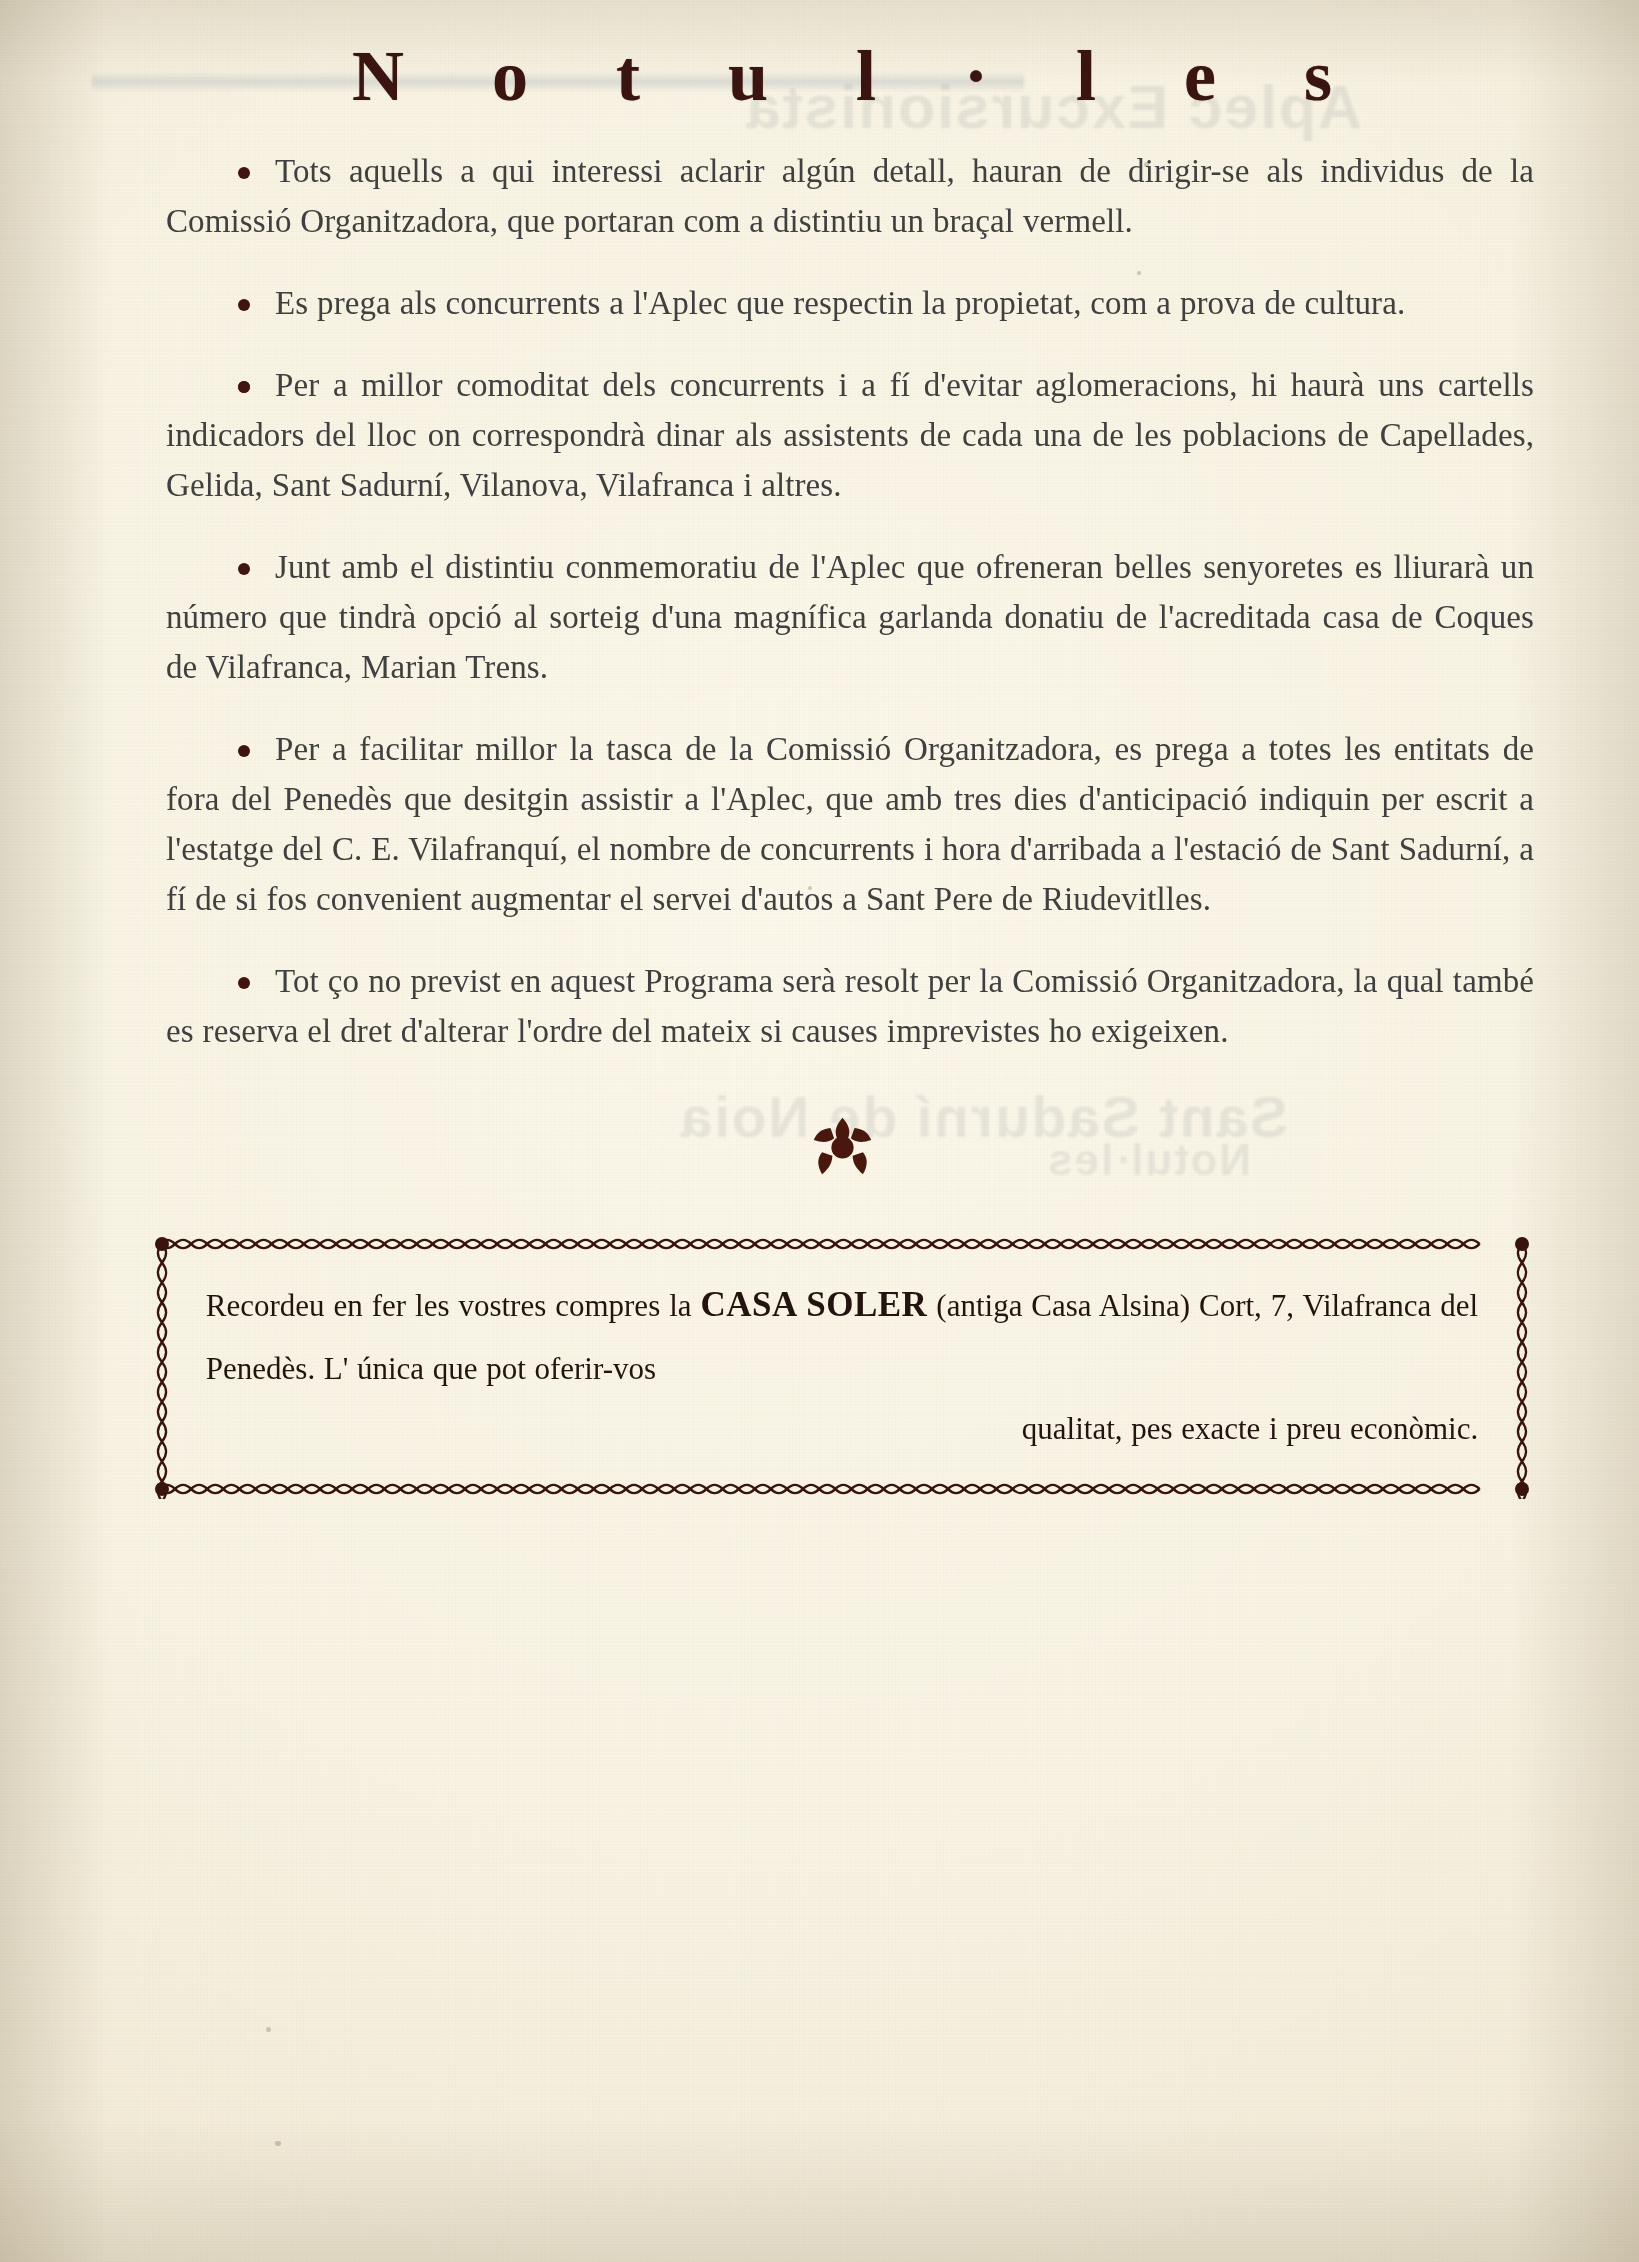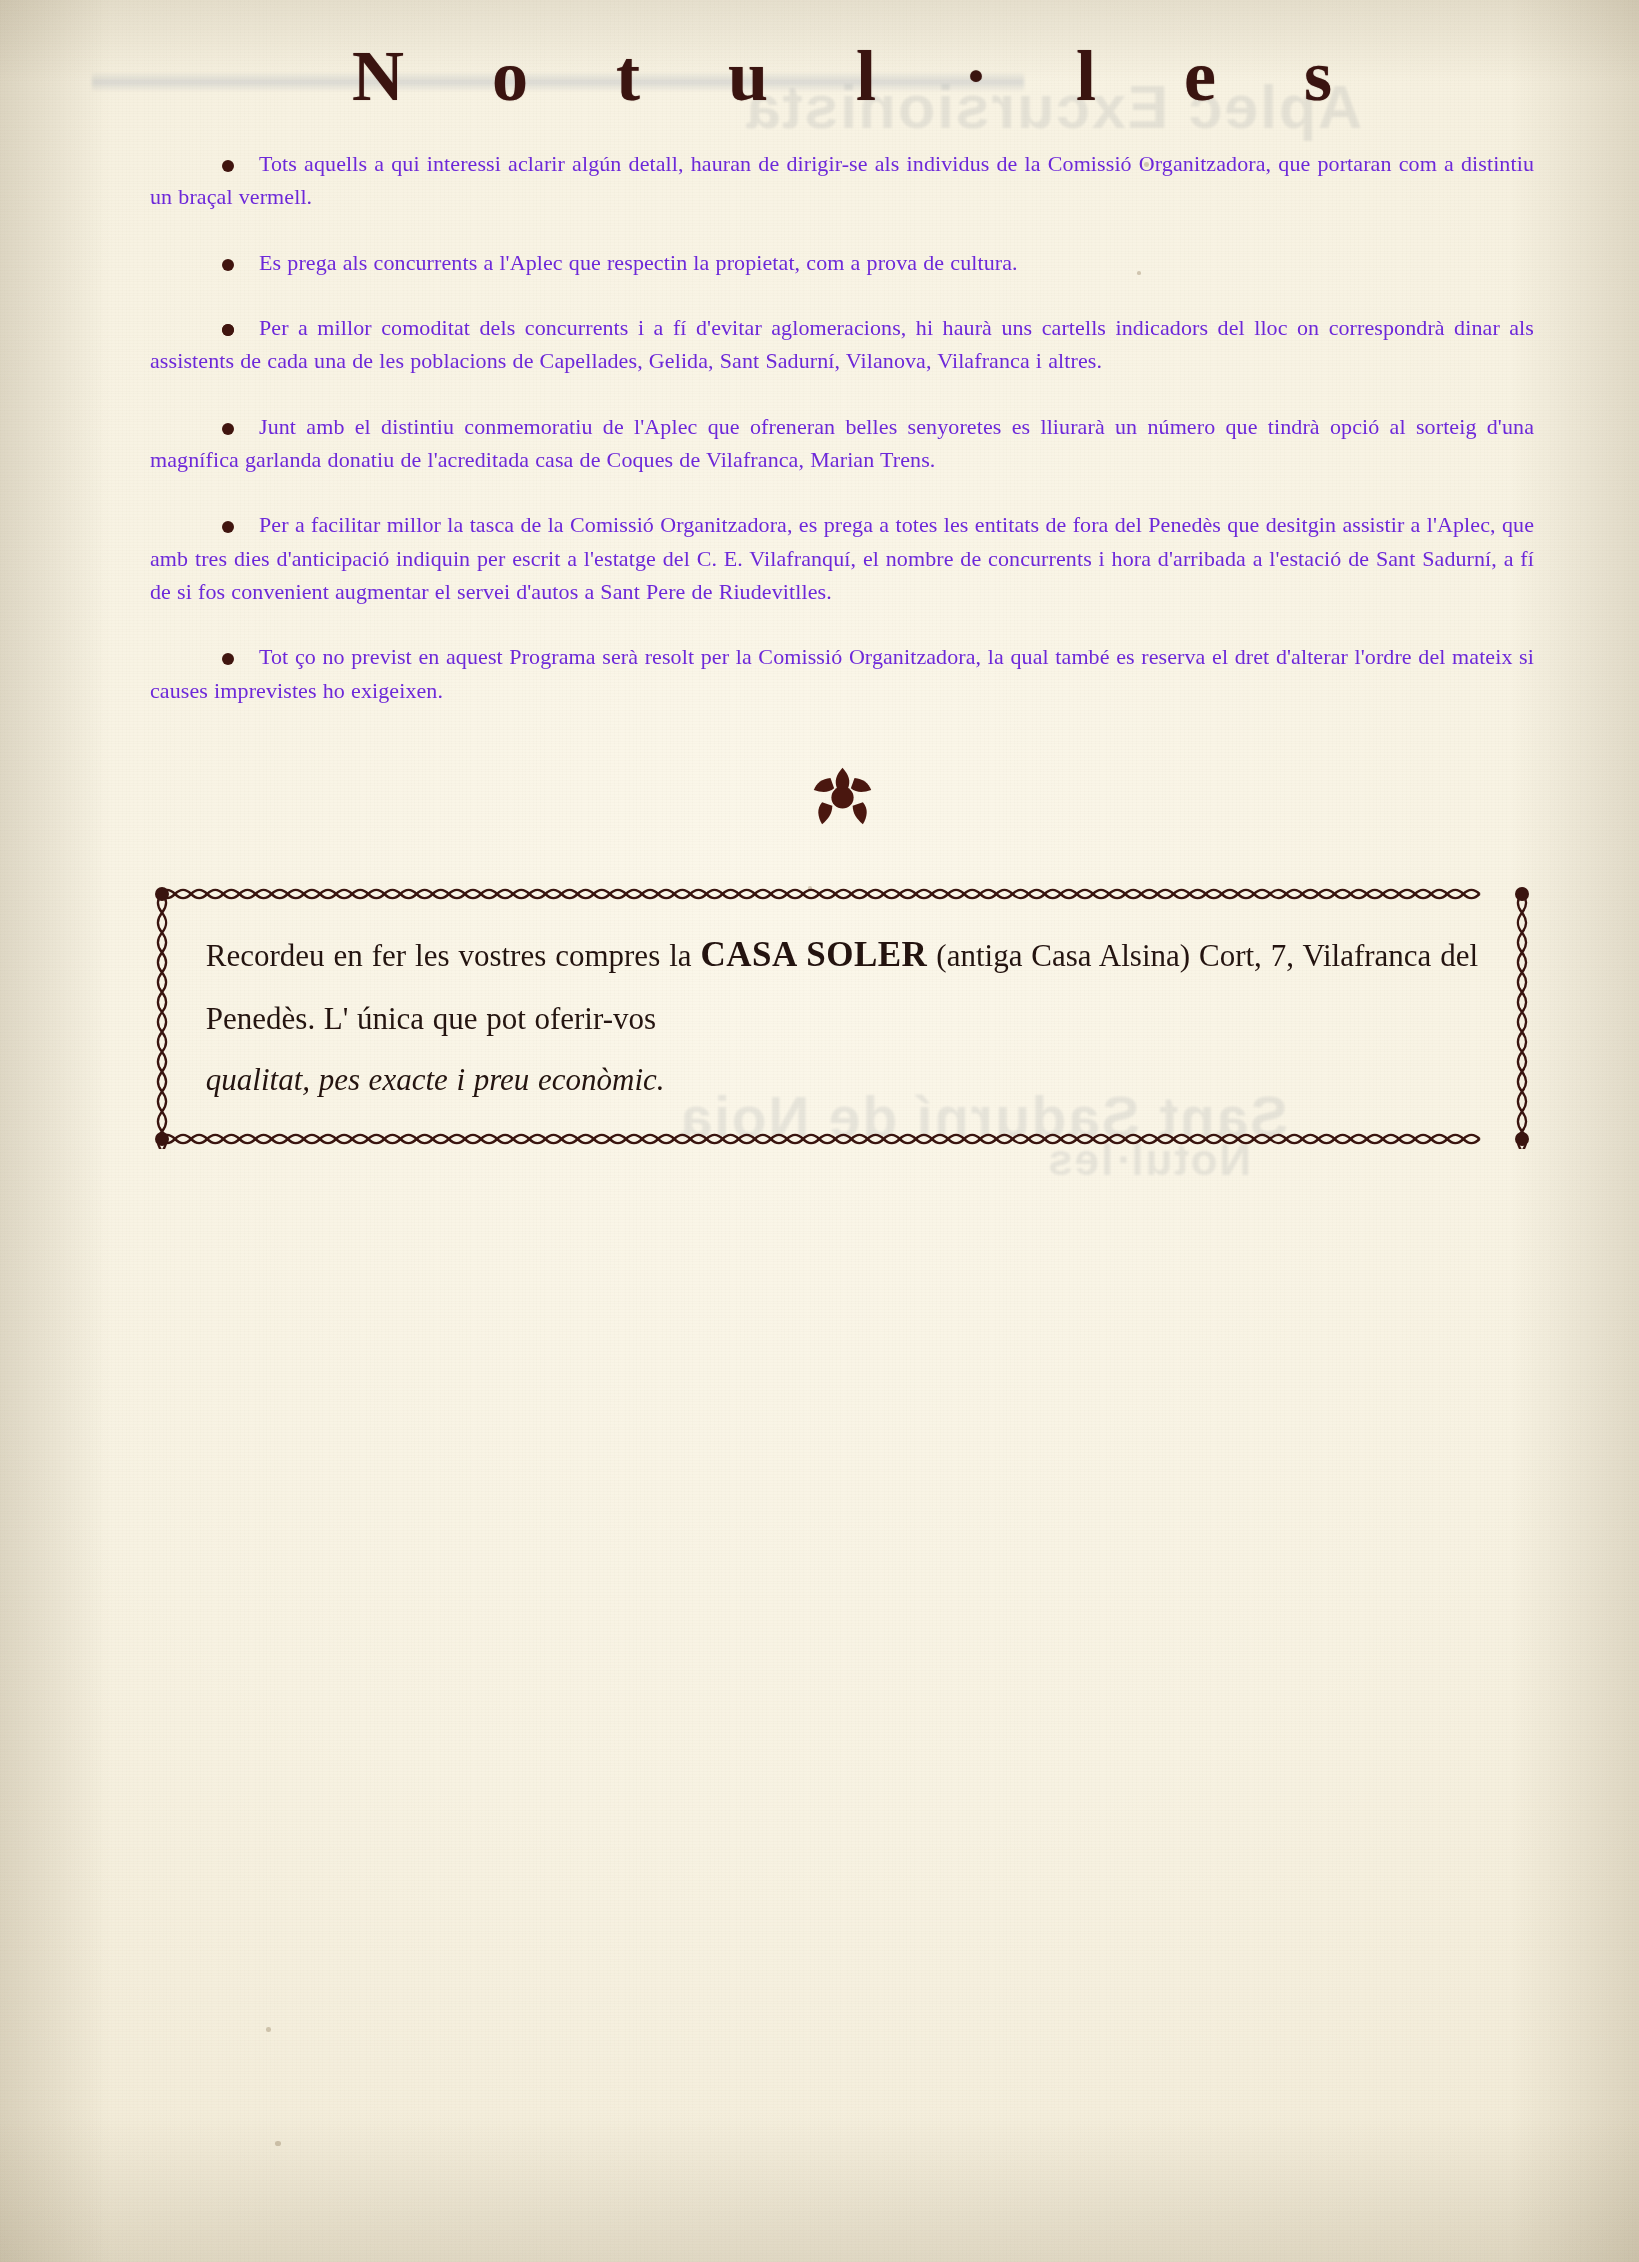--- a/index.html
+++ b/index.html
@@ -101,26 +101,26 @@
   }
 
   
   #notices-list {
     margin: 0;
     padding: 0;
     list-style: none;
   }
   .notice-item {
     position: relative;
-    font-size: 22px;
+    font-size: 33px;
     line-height: 1.515;
-    color: #6d28d9;
+    color: #404040;
     text-align: justify;
     text-justify: inter-word;
-    margin: 0 0 32px 0;
+    margin: 0 0 32px 16px;
     padding: 0;
     text-indent: 109px;
     letter-spacing: 0.1px;
     word-spacing: 0.5px;
   }
   .notice-item .bullet-dot {
     position: absolute;
     left: 72px;
     top: .60em;
     width: 12px;
@@ -175,23 +175,22 @@
     margin: 0;
     word-spacing: 0.9px;
   }
   #advert-text .shop-name {
     font-weight: 700;
     font-size: 35px;
     letter-spacing: 0.5px;
   }
   #advert-last-line {
     display: block;
-    text-align: left;
+    text-align: right;
     text-indent: 0;
-    font-style: italic;
   }
 
   
   .speck {
     position: absolute;
     border-radius: 50%;
     background: rgba(120,95,60,.30);
     pointer-events: none;
   }
 </style>

